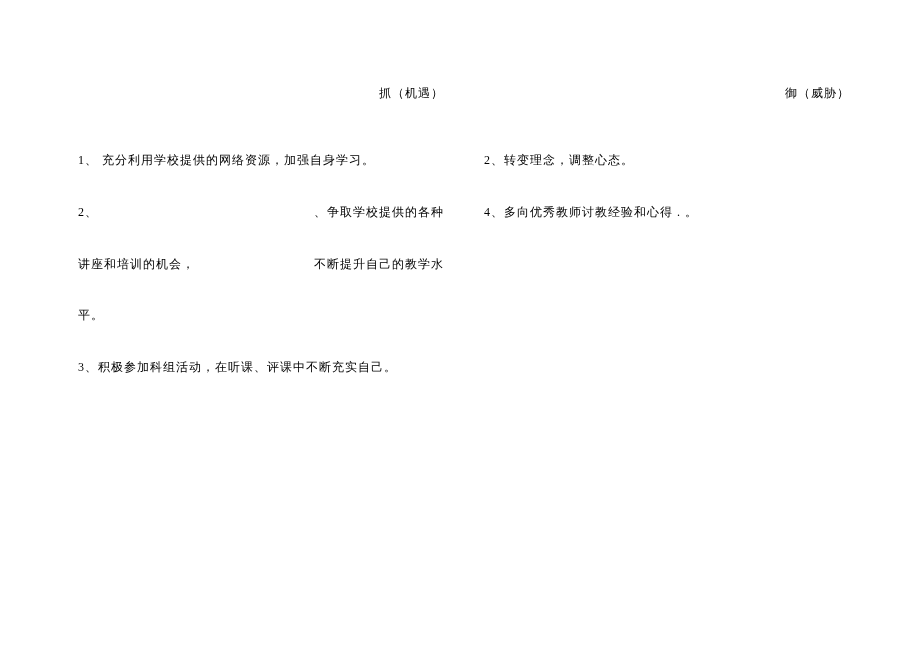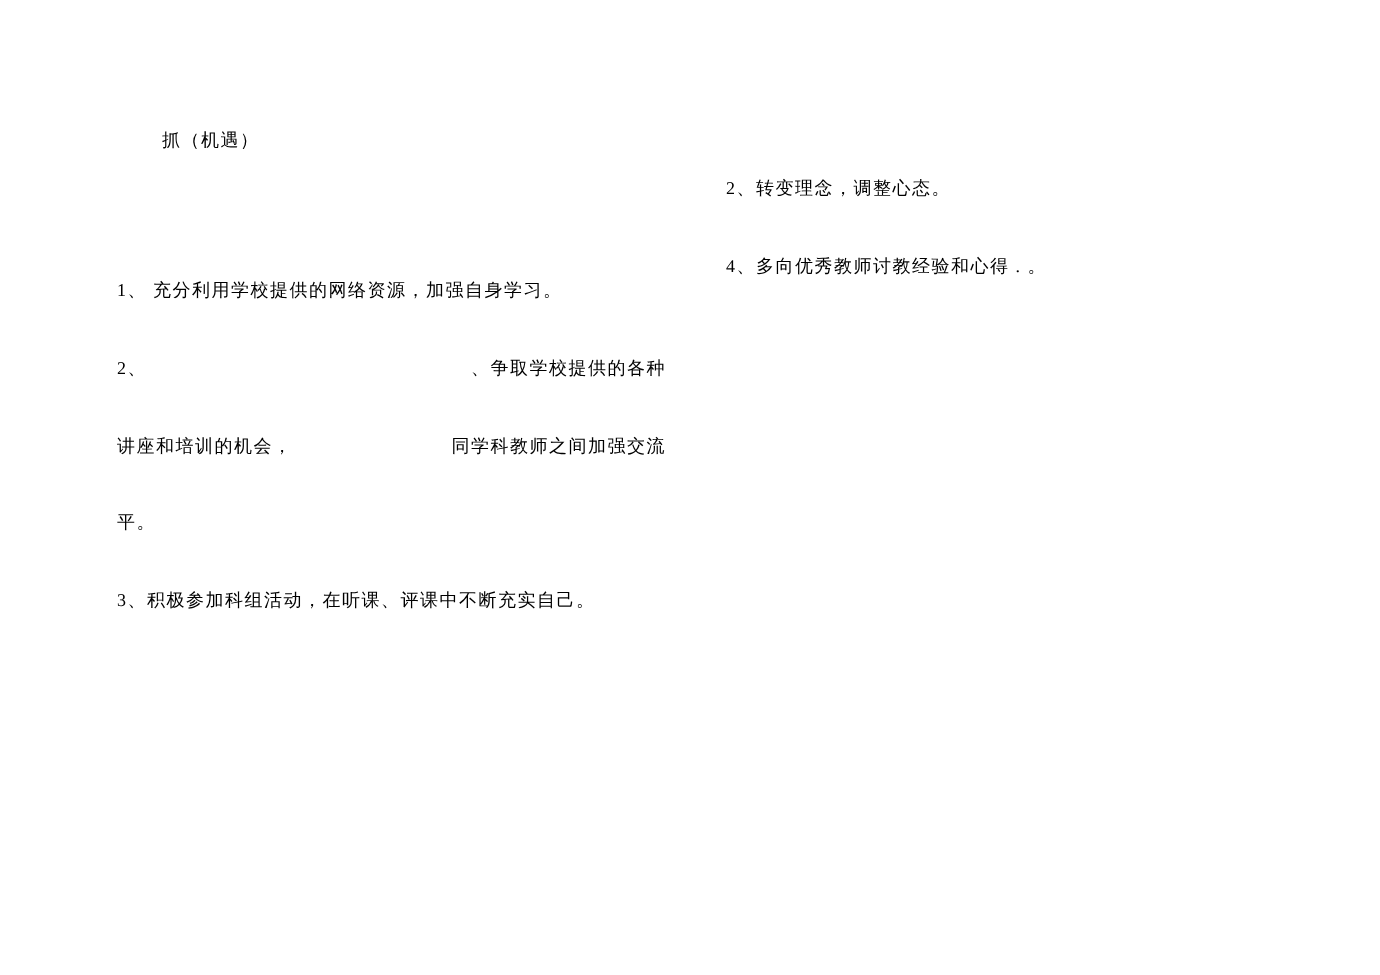--- a/index.html
+++ b/index.html
@@ -24,22 +24,22 @@
     .column {
       flex: 1;
     }
     .column-left {
       padding-right: 20px;
     }
     .column-right {
       padding-left: 20px;
     }
     .heading {
-      text-align: left;
-      margin-bottom: 80px;
+      text-align: right;
+      margin-bottom: 47px;
       font-size: 12px;
       letter-spacing: 1px;
       padding-left: 30px;
     }
     .heading-right {
       padding-left: 90px;
     }
     .item {
       line-height: 1.9;
       font-size: 12px;
@@ -72,23 +72,24 @@
 <div class="page">
   <div class="column column-left">
     <div class="heading">抓（机遇）</div>
     <div class="item">1、  充分利用学校提供的网络资源，加强自身学习。</div>
     <div class="item item-2-wrapper clearfix">
       <span class="item-2-left">2、</span>
       <span class="item-2-right">、争取学校提供的各种</span>
     </div>
     <div class="item clearfix">
       <span style="float:left">讲座和培训的机会，</span>
-      <span style="float:right">同学科教师之间加强交流</span>
+      <span style="float:right">不断提升自己的教学水</span>
     </div>
     <div class="item item-2-line3">平。</div>
     <div class="item">3、积极参加科组活动，在听课、评课中不断充实自己。</div>
   </div>
 
   <div class="column column-right">
+    <div class="heading heading-right">御（威胁）</div>
     <div class="item">2、转变理念，调整心态。</div>
     <div class="item">4、多向优秀教师讨教经验和心得  . 。</div>
   </div>
 </div>
 
 </body></html>

